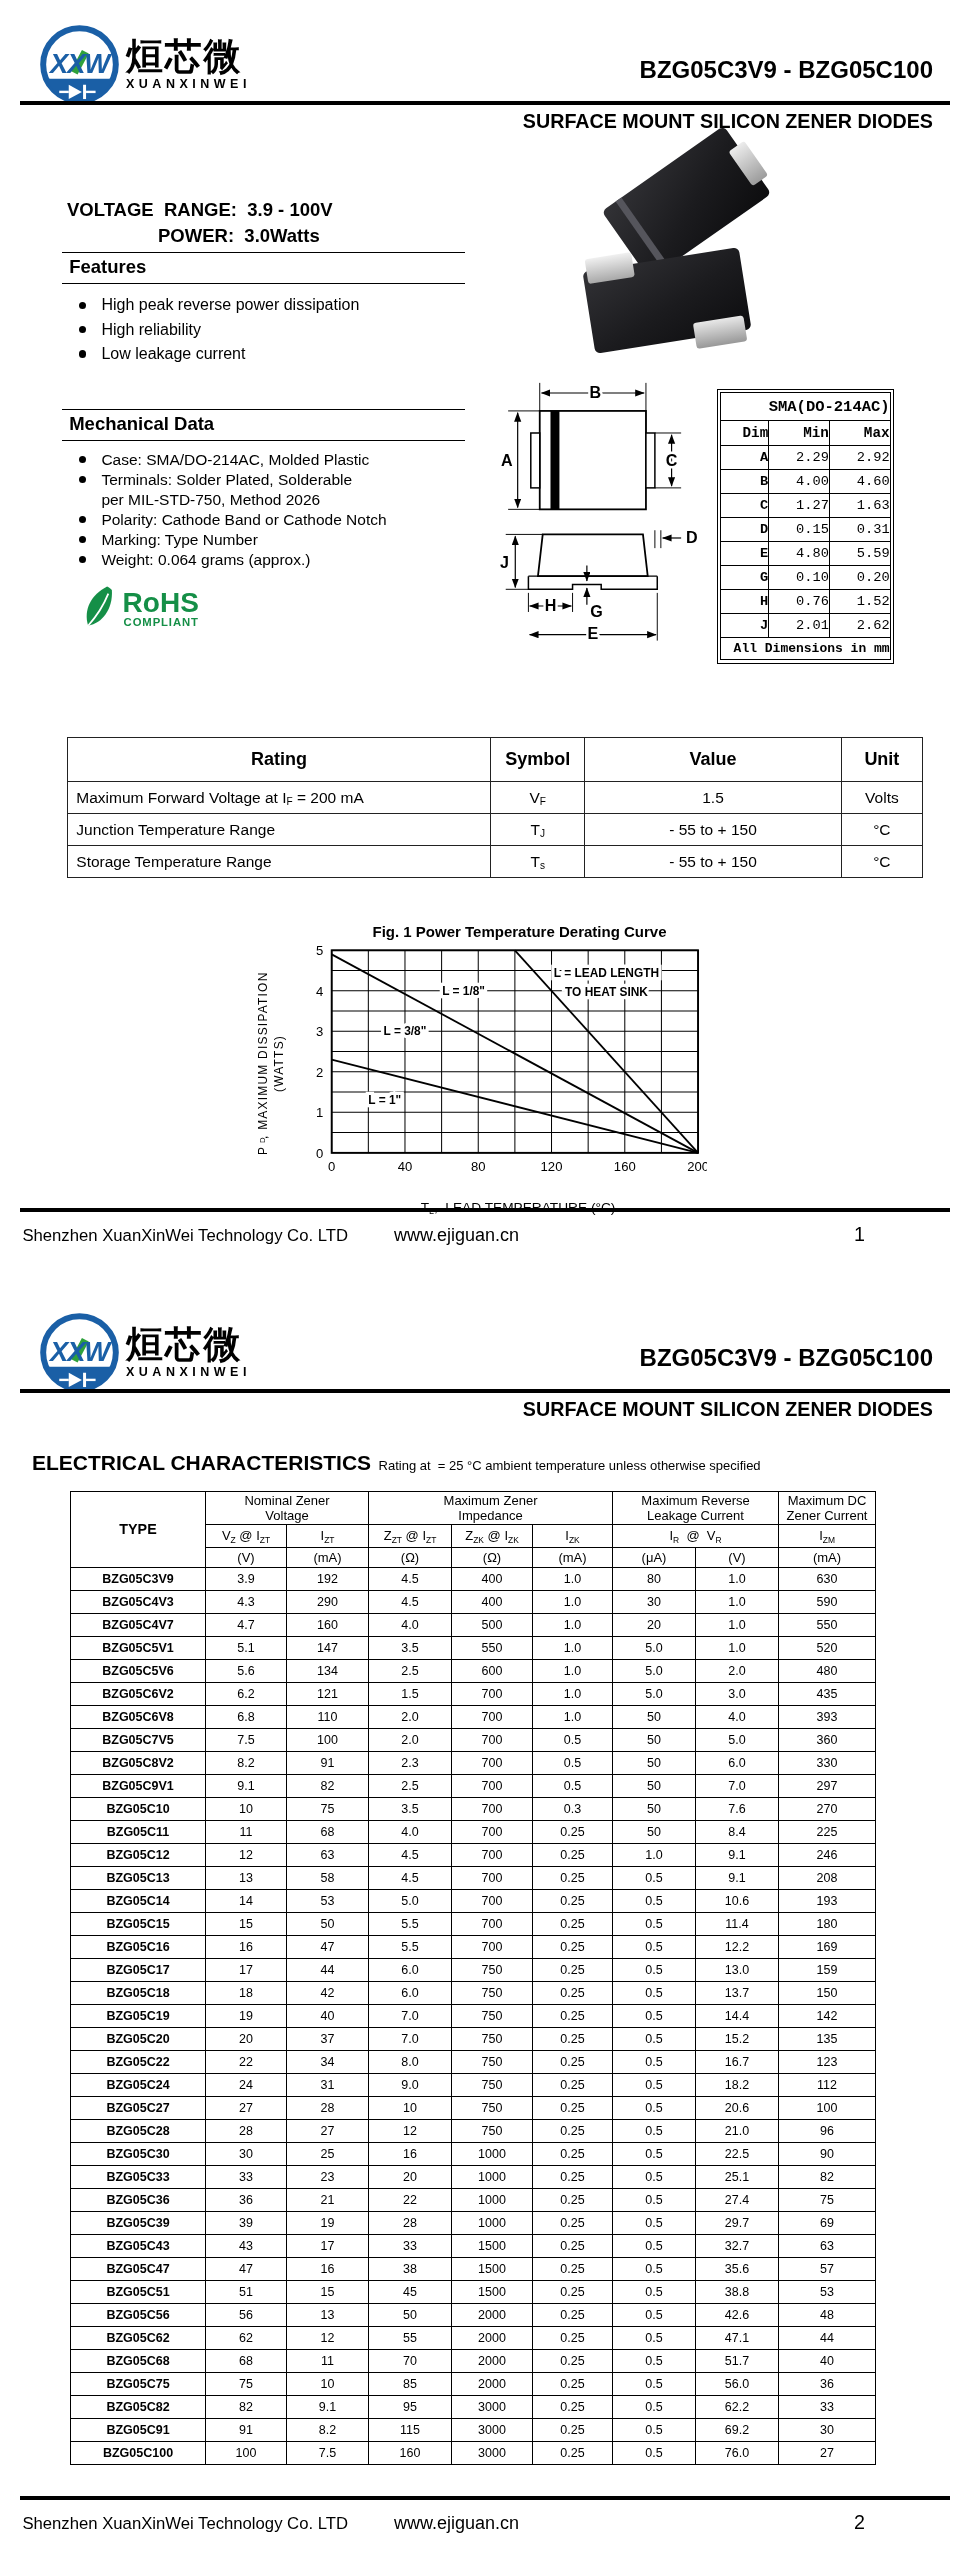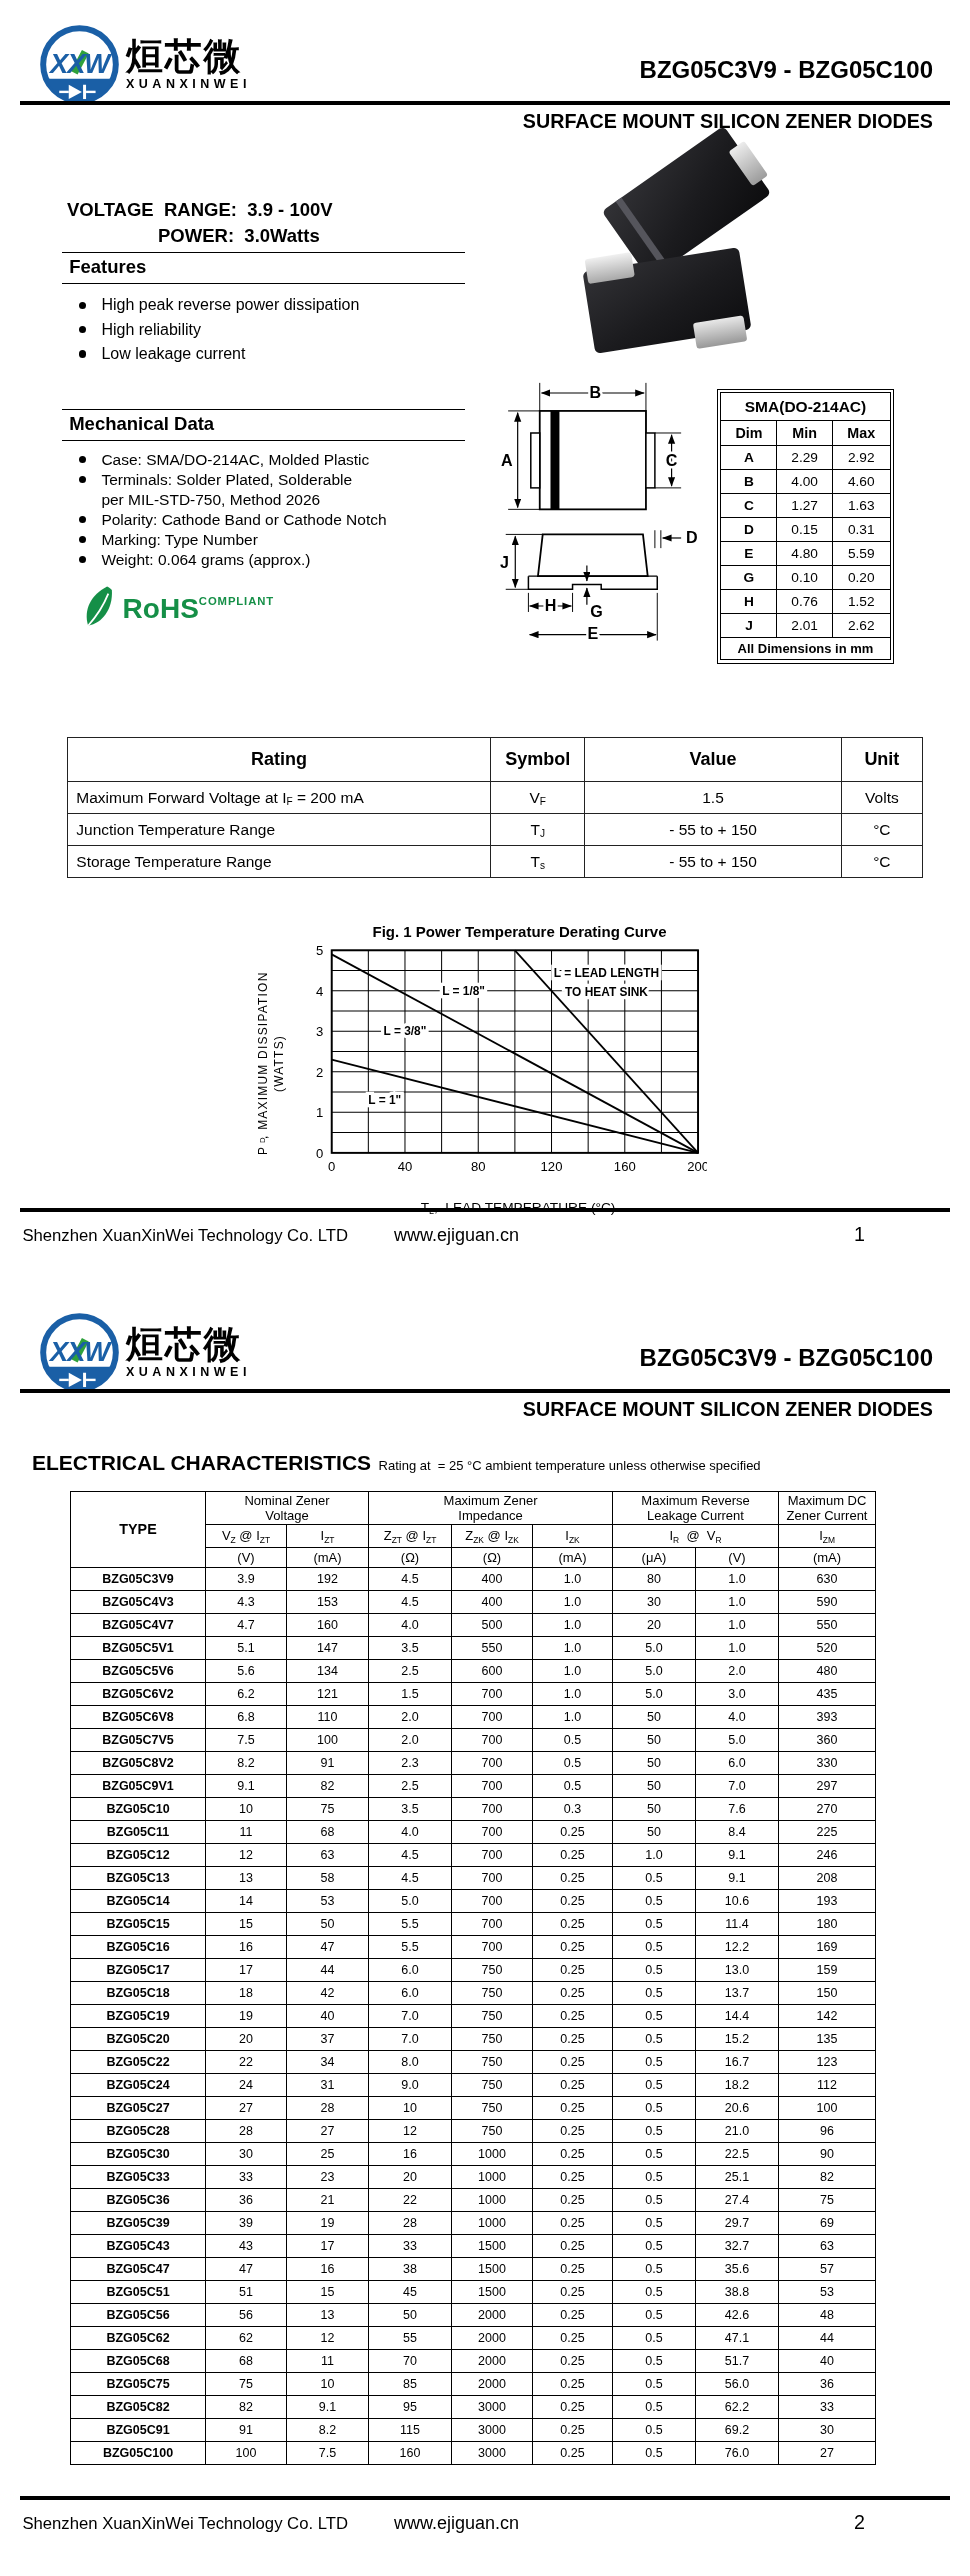--- a/index.html
+++ b/index.html
@@ -25,21 +25,21 @@
   .sec-head { border-top:1.8px solid #000; border-bottom:1.2px solid #000; font-size:18.5px;
               font-weight:700; padding:3px 0 4.8px 7.2px; }
   .features { top:252px; }
   .bullets { margin-top:9.5px; padding-left:16.7px; }
   .b-item { display:flex; gap:15.5px; font-size:16px; line-height:24.4px; align-items:flex-start; }
   .dot { width:7.2px; height:7.2px; border-radius:50%; background:#000; margin-top:8.3px; flex:none; }
   .mech { top:409px; }
   .mech .b-item { font-size:15.5px; line-height:20px; margin-bottom:0; }
   .mech .dot { margin-top:6px; }
   .rohs { position:absolute; left:81px; top:584px; display:flex; align-items:center; gap:3.6px; }
-  .rohs-col { display:flex; flex-direction:row;text-align:right; }
+  .rohs-col { display:flex; flex-direction:column;text-align:right; }
   .rohs-t { font-size:28px; font-weight:800; line-height:27.4px; }
   .rohs-s { font-size:11.3px; font-weight:800; letter-spacing:0.9px; }
 
   
   .photo { position:absolute; left:552px; top:143px; width:268px; height:227px; }
   .chip { position:absolute; border-radius:5.4px;
           background:linear-gradient(155deg,#323236 0%,#1b1b1e 55%,#0d0d0f 100%); }
   .chip1 { left:60px; top:18px; width:149px; height:83px; transform:rotate(-35deg); }
   .chip1 .stripe { position:absolute; left:16.7px; top:0; width:7.8px; height:100%; background:#55555c; }
   .chip1 .pad { position:absolute; right:-7.8px; top:24px; width:19px; height:42px;
@@ -49,21 +49,21 @@
                  background:linear-gradient(#f0f0f0,#a8a8a8); border-radius:3px; }
   .chip2 .pad2 { position:absolute; right:6px; bottom:-10.7px; width:51px; height:26px;
                  background:linear-gradient(#e8e8e8,#989898); border-radius:3px; }
 
   .outline { position:absolute; left:495px; top:378px; width:210px; height:283px; }
   .outline text { font-family:"Liberation Sans", sans-serif; font-size:27px; font-weight:700;
                   paint-order:stroke; stroke:#fff; stroke-width:8px; }
 
   .dims { position:absolute; left:717px; top:389px; width:177px; border:1.2px solid #000; padding:2.4px; background:#fff; }
   .dims table { width:100%; border-collapse:collapse; }
-  .dims th, .dims td { border:1.2px solid #000; text-align:center; }
+  .dims th, .dims td { border:1.2px solid #000; text-align:right;font-family:Liberation Mono, monospace; }
   .dims .dt-title { font-size:15.5px; font-weight:700; height:27.4px; }
   .dims th { font-size:14.3px; font-weight:700; height:25px; }
   .dims td { font-size:13.7px; height:24px; }
   .dims td.dim { font-weight:700; }
   .dims .dt-note { font-size:13px; font-weight:700; height:22.7px; }
 
   
   .ratings-band { position:absolute; left:20px; top:680px; width:930px;
                   border-top:3.6px solid #000; border-bottom:3px solid #000; padding:4.8px 0 7.2px 7.2px; }
   .rb-title { font-size:21.5px; font-weight:700; }
@@ -518,21 +518,21 @@
             <td>400</td>
             <td>1.0</td>
             <td>80</td>
             <td>1.0</td>
             <td>630</td>
           </tr>
 
           <tr>
             <td class="type">BZG05C4V3</td>
             <td>4.3</td>
-            <td>153</td>
+            <td>290</td>
             <td>4.5</td>
             <td>400</td>
             <td>1.0</td>
             <td>30</td>
             <td>1.0</td>
             <td>590</td>
           </tr>
 
           <tr>
             <td class="type">BZG05C4V7</td>

